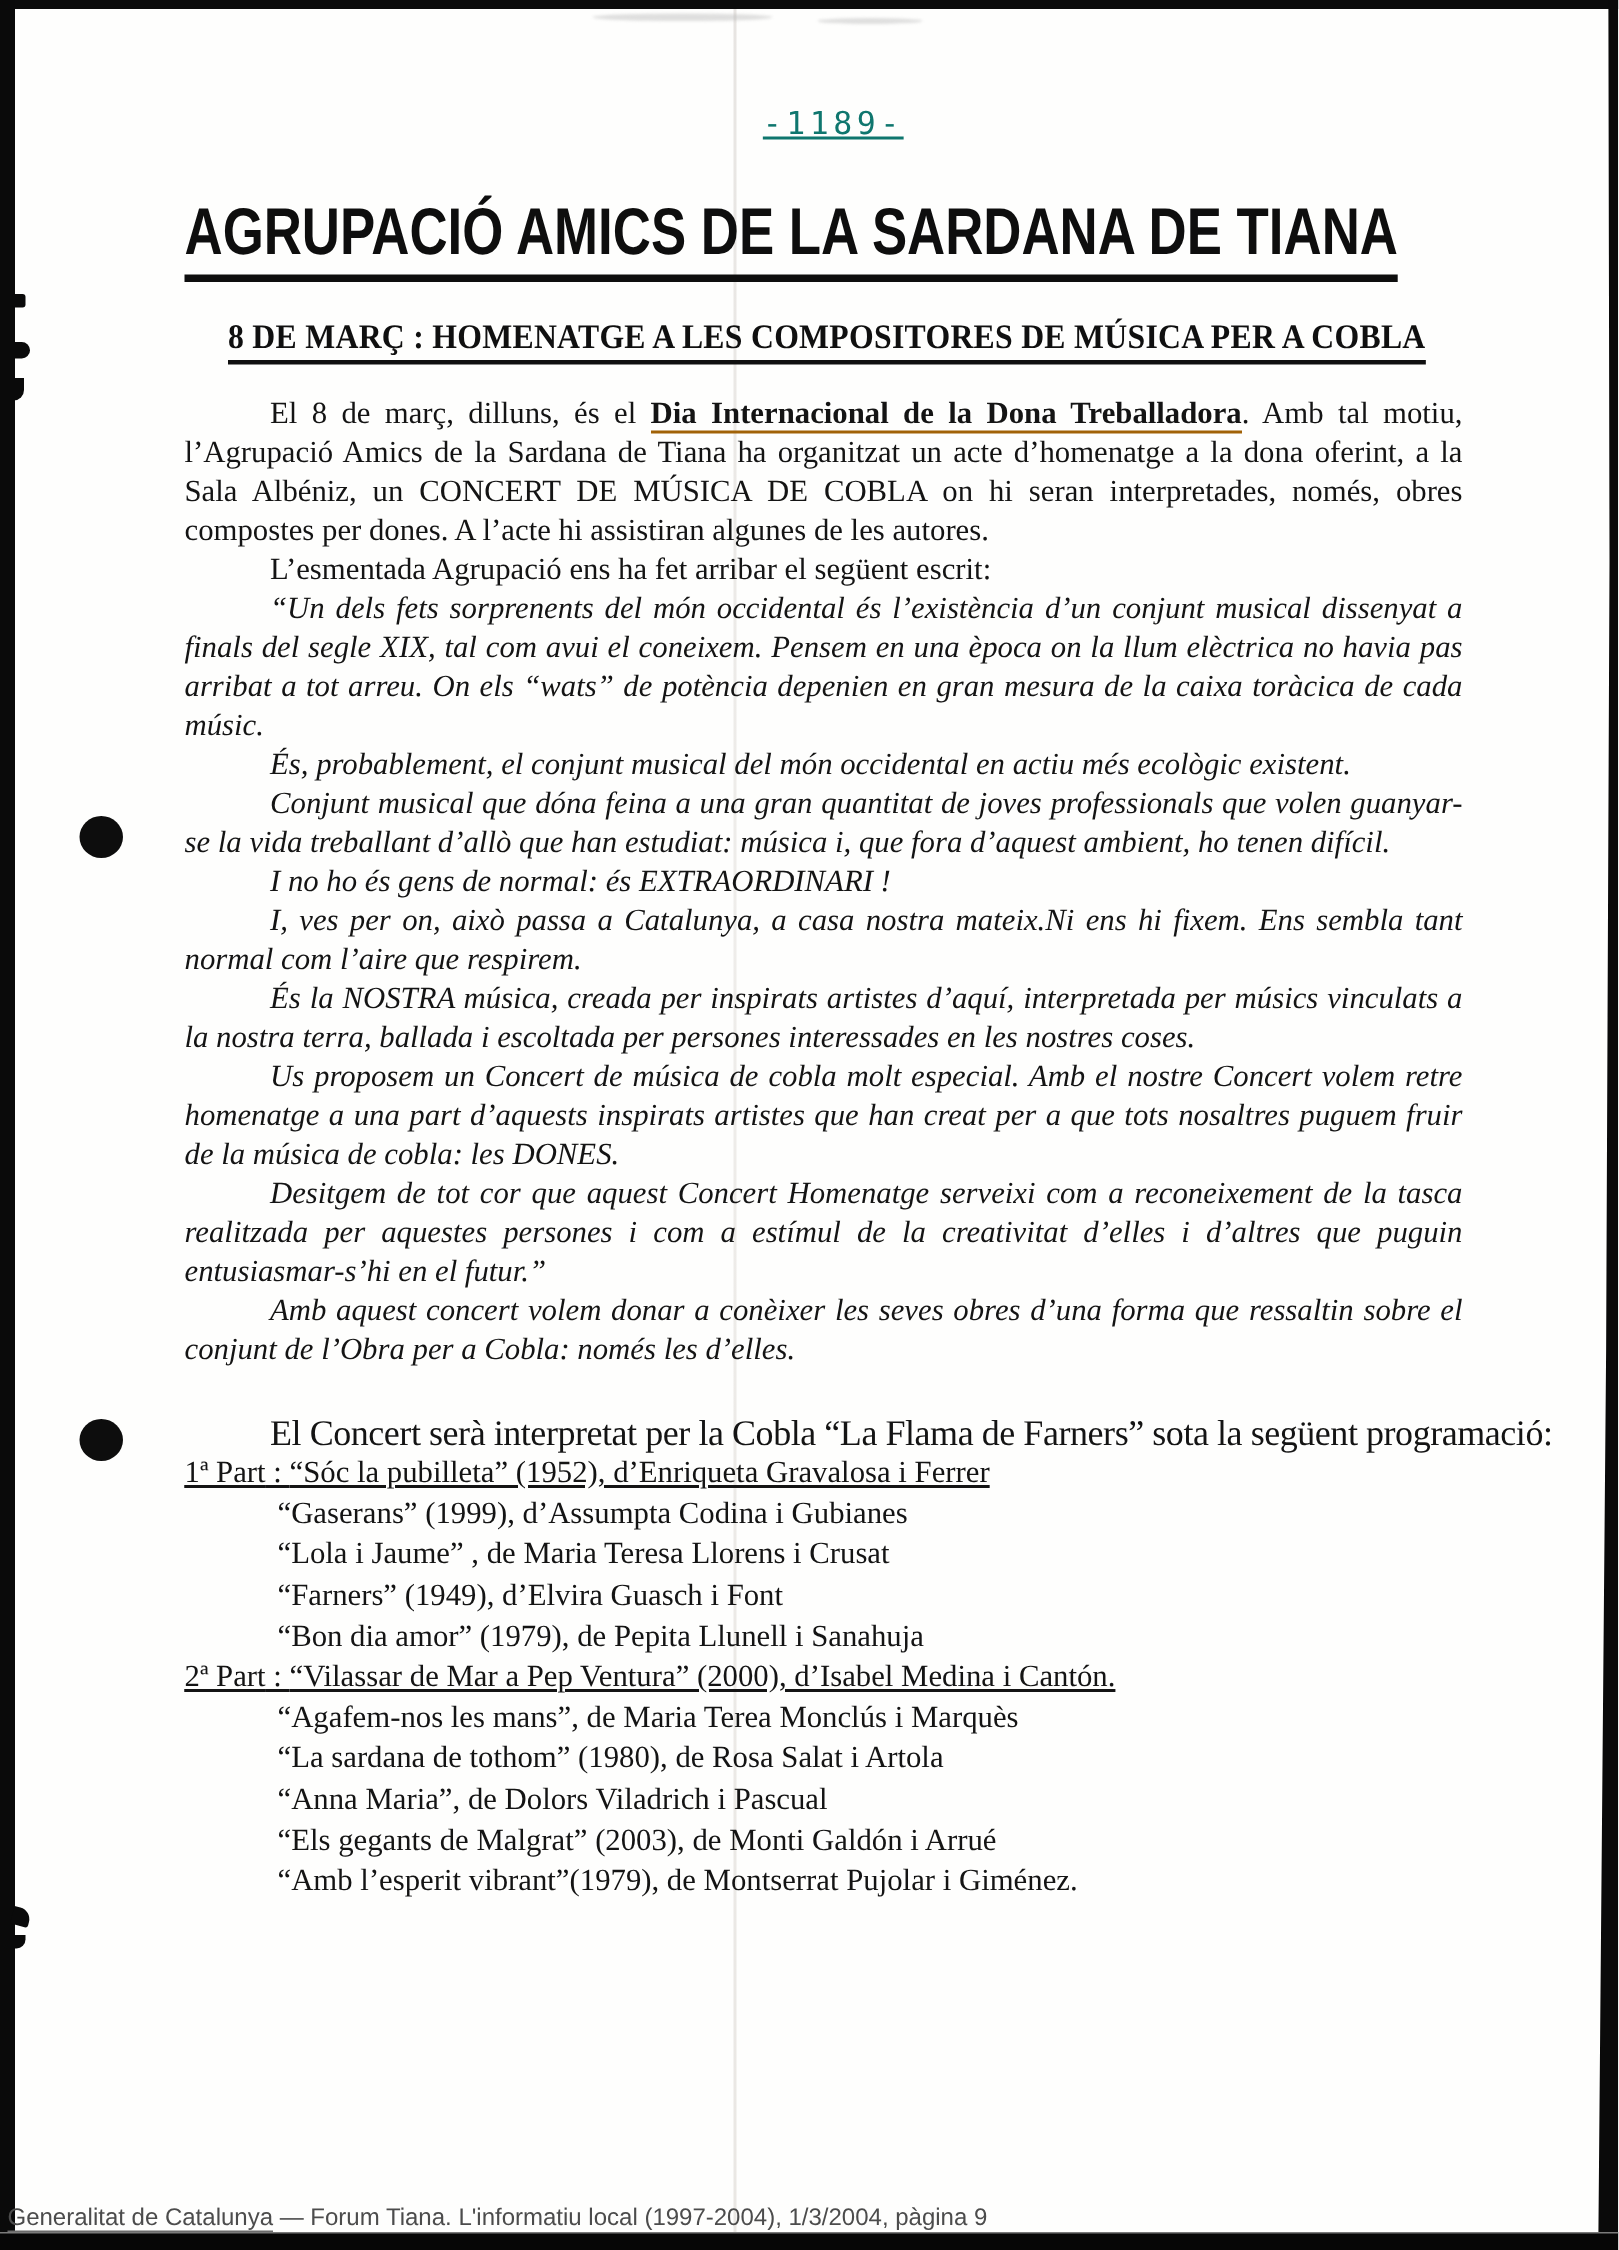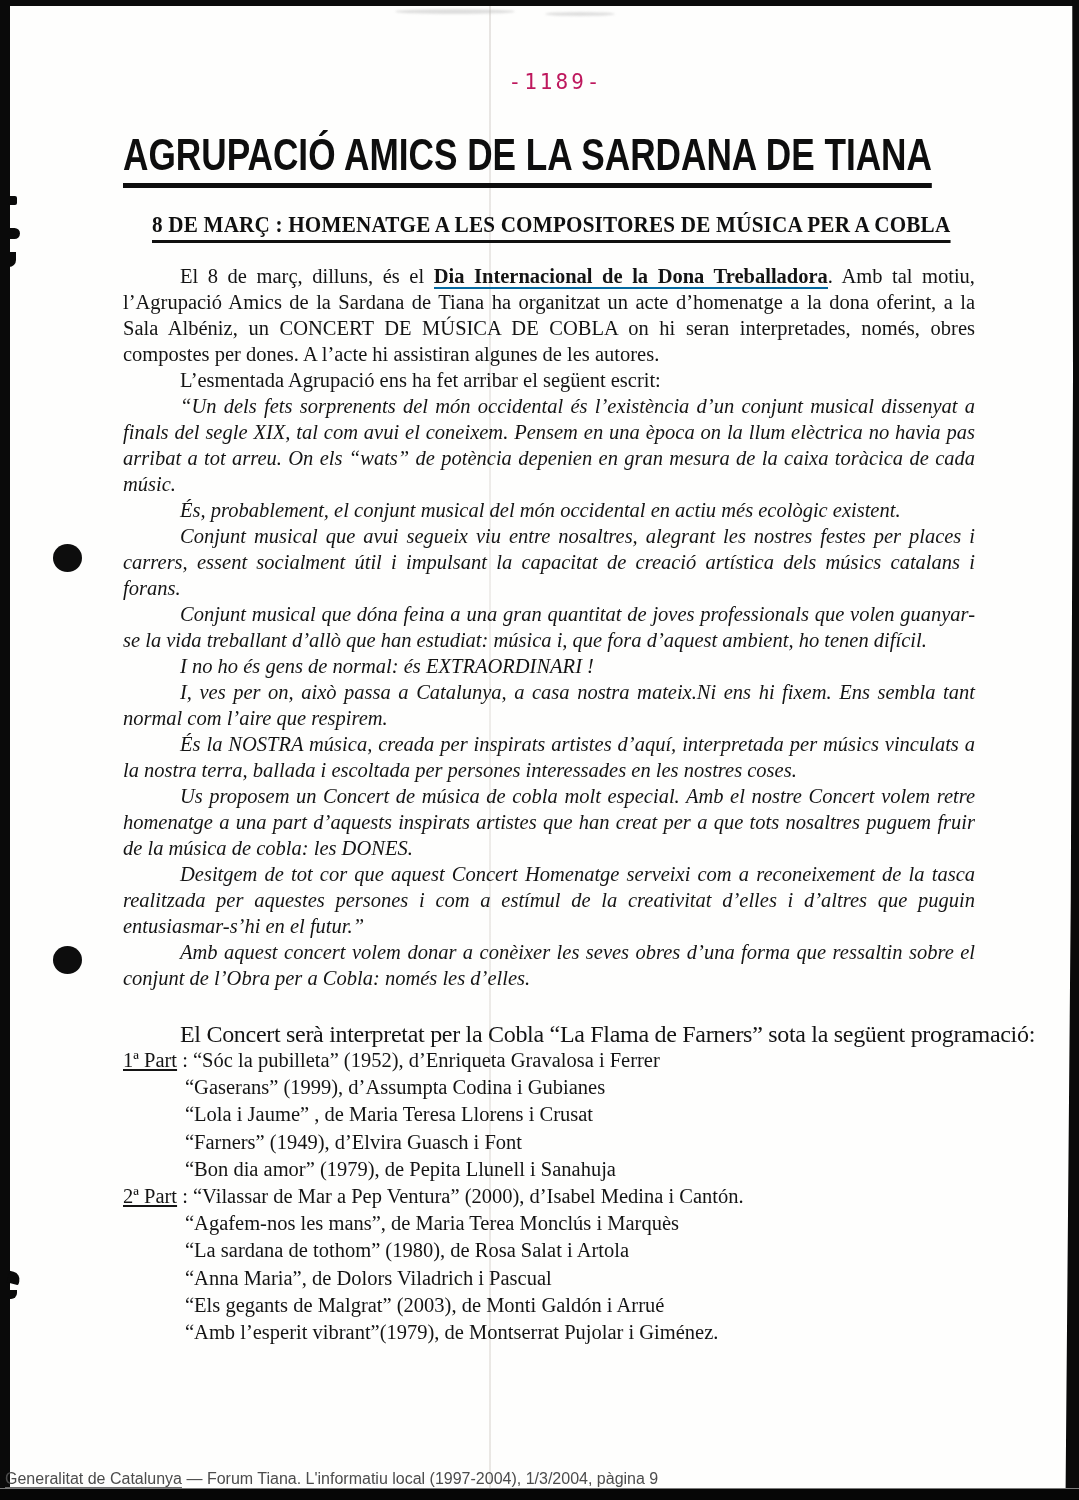--- a/index.html
+++ b/index.html
@@ -35,21 +35,21 @@
   .hole-2 { left: 53px; top: 946px; }
   .smudge { position: absolute; background: #b9b9b9; opacity: .45; border-radius: 50%; filter: blur(1px); }
   .s1 { left: 395px; top: 9px; width: 120px; height: 5px; }
   .s2 { left: 545px; top: 12px; width: 70px; height: 4px; }
 
   
   .pagenum-row { position: absolute; top: 70px; left: 0; width: 1079px; text-align: center; }
   .pagenum {
     display: inline-block; margin-left: 32px;
     font-family: "DejaVu Sans Mono", monospace;
-    font-size: 21px; letter-spacing: 3px; color: #be185d;
+    font-size: 21px; letter-spacing: 3px; color: #0f766e; text-decoration: underline;
   }
   .title-row { position: absolute; left: 123px; top: 130px; }
   .doc-title {
     display: inline-block; margin: 0; white-space: nowrap;
     font-family: "Liberation Sans", sans-serif;
     font-weight: bold; font-size: 44px; color: #0e0e0e;
     transform: scaleX(0.80); transform-origin: left center;
     border-bottom: 5px solid #0e0e0e; padding-bottom: 3px;
   }
   .subtitle-row { position: absolute; left: 152px; top: 212px; }
@@ -58,26 +58,26 @@
     font-weight: bold; font-size: 23px; color: #101010;
     transform: scaleX(0.92); transform-origin: left center;
     border-bottom: 3px solid #101010; padding-bottom: 2px;
     letter-spacing: 0.2px;
   }
   .content {
     position: absolute; left: 123px; top: 263px; width: 852px;
     font-size: 20.5px; line-height: 26px;
   }
   .content p { margin: 0; text-indent: 57px; text-align: justify; }
-  .bold-underline { font-weight: bold; border-bottom: 2px solid #0369a1; }
+  .bold-underline { font-weight: bold; border-bottom: 2px solid #a16207; }
   .quote-par { font-style: italic; }
   .gap { height: 30px; }
   .program-intro { white-space: nowrap; letter-spacing: -0.3px; font-size: 24px; text-align: left !important; }
   .prog-row { padding-left: 62px; text-indent: 0; line-height: 27.2px; }
-  .prog-row.haslabel { padding-left: 0; }
+  .prog-row.haslabel { padding-left: 0; text-decoration: underline; }
   .prog-label { text-decoration: underline; }
   .footer-bar {
     position: absolute; left: 5px; bottom: 12px;
     font-family: "Liberation Sans", sans-serif;
     font-size: 16px; color: #4c4c4c; white-space: nowrap; text-align: right;
   }
   .footer-link { border-bottom: 1px solid #6b6b6b; }
 </style>
 </head>
 <body>
@@ -107,21 +107,20 @@
   </div>
   <div class="subtitle-row">
     <h2 class="doc-subtitle">8 DE MARÇ : HOMENATGE A LES COMPOSITORES DE MÚSICA PER A COBLA</h2>
   </div>
 
   <div class="content">
     <p><span>El 8 de març, dilluns, és el </span><span class="bold-underline">Dia Internacional de la Dona Treballadora</span><span>. Amb tal motiu, l’Agrupació Amics de la Sardana de Tiana ha organitzat un acte d’homenatge a la dona oferint, a la Sala Albéniz, un CONCERT DE MÚSICA DE COBLA on hi seran interpretades, només, obres compostes per dones.  A l’acte hi assistiran algunes de les autores.</span></p>
     <p>L’esmentada Agrupació ens ha fet arribar el següent escrit:</p>
     <p class="quote-par">“Un dels fets sorprenents del món occidental és l’existència d’un conjunt musical dissenyat a finals del segle XIX, tal com avui el coneixem. Pensem en una època on la llum elèctrica no havia pas arribat a tot arreu. On els “wats” de potència depenien en gran mesura de la caixa toràcica de cada músic.</p>
     <p class="quote-par">És, probablement, el conjunt musical del món occidental en actiu més ecològic existent.</p>
-    <p class="quote-par">Conjunt musical que avui segueix viu entre nosaltres, alegrant les nostres festes per places i carrers, essent socialment útil i impulsant la capacitat de creació artística dels músics catalans i forans.</p>
     <p class="quote-par">Conjunt musical que dóna feina a una gran quantitat de joves professionals que volen guanyar-se la vida treballant d’allò que han estudiat: música i, que fora d’aquest ambient, ho tenen difícil.</p>
     <p class="quote-par">I no ho és gens de normal: és EXTRAORDINARI !</p>
     <p class="quote-par">I, ves per on, això passa a Catalunya, a casa nostra mateix.Ni ens hi fixem. Ens sembla tant normal com l’aire que respirem.</p>
     <p class="quote-par">És la NOSTRA música, creada per inspirats artistes d’aquí, interpretada per músics vinculats a la nostra terra, ballada i escoltada per persones interessades en les nostres coses.</p>
     <p class="quote-par">Us proposem un Concert de música de cobla molt especial. Amb el nostre Concert volem retre homenatge a una part d’aquests inspirats artistes que han creat per a que tots nosaltres puguem fruir de la música de cobla: les DONES.</p>
     <p class="quote-par">Desitgem de tot cor que aquest Concert Homenatge serveixi com a reconeixement de la tasca realitzada per aquestes persones i com a estímul de la creativitat d’elles i d’altres que puguin entusiasmar-s’hi en el futur.”</p>
     <p class="quote-par">Amb aquest concert volem donar a conèixer les seves obres d’una forma que ressaltin sobre el conjunt de l’Obra per a Cobla: només les d’elles.</p>
     <div class="gap"></div>
     <p class="program-intro">El Concert serà interpretat per la Cobla “La Flama de Farners” sota la següent programació:</p>
 

